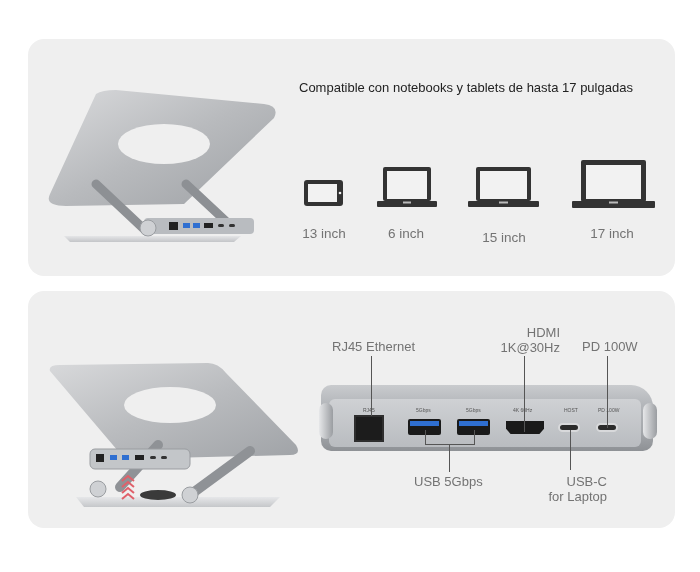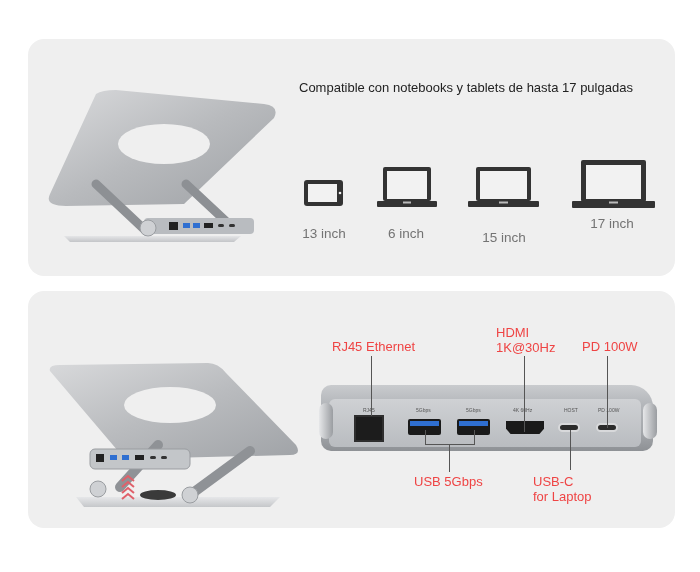--- a/index.html
+++ b/index.html
@@ -13,21 +13,21 @@
   #panel-top { top: 39px; }
   #panel-bottom { top: 291px; }
 
   .abs { position: absolute; }
 
   
   .compat-title { left: 299px; top: 80px; font-size: 13px; color: #222; white-space: nowrap; }
   .size-label { font-size: 13.5px; color: #737373; white-space: nowrap; text-align: center; width: 80px; }
 
   
-  .port-label { font-size: 13px; color: #ef4444; white-space: nowrap; text-align: left; line-height: 15px; }
+  .port-label { font-size: 13px; color: #737373; white-space: nowrap; text-align: right; line-height: 15px; }
   .leader { position: absolute; background: #555; }
 
   
   .hub {
     position: absolute; left: 321px; top: 385px; width: 332px; height: 66px;
     border-radius: 10px 22px 10px 10px;
     background: linear-gradient(180deg, #c9cbce 0%, #b3b6ba 30%, #a5a8ac 70%, #8e9195 100%);
   }
   .hub-face {
     position: absolute; left: 8px; top: 14px; width: 312px; height: 48px;
@@ -102,21 +102,21 @@
 <svg class="device-icon" style="left:572px;top:159px" width="83" height="50" viewBox="0 0 83 50">
   <rect x="9" y="1" width="65" height="42" rx="2" fill="#333"></rect>
   <rect x="14" y="6" width="55" height="34" fill="#f2f2f2"></rect>
   <rect x="0" y="42" width="83" height="7" rx="1" fill="#333"></rect>
   <rect x="37" y="42.5" width="9" height="2" fill="#bbb"></rect>
 </svg>
 
 <div class="abs size-label" style="left:284px;top:226px">13 inch</div>
 <div class="abs size-label" style="left:366px;top:226px">6 inch</div>
 <div class="abs size-label" style="left:464px;top:230px">15 inch</div>
-<div class="abs size-label" style="left:572px;top:216px">17 inch</div>
+<div class="abs size-label" style="left:572px;top:226px">17 inch</div>
 
 <div class="panel" id="panel-bottom"></div>
 
 <svg class="abs" style="left:40px;top:355px" width="260" height="160" viewBox="0 0 260 160">
   <defs>
     <linearGradient id="plate2" x1="0" y1="0" x2="1" y2="1">
       <stop offset="0" stop-color="#d8d9db"></stop>
         <stop offset="0.5" stop-color="#b9bbbe"></stop>
         <stop offset="1" stop-color="#a0a3a7"></stop>
     </linearGradient>

